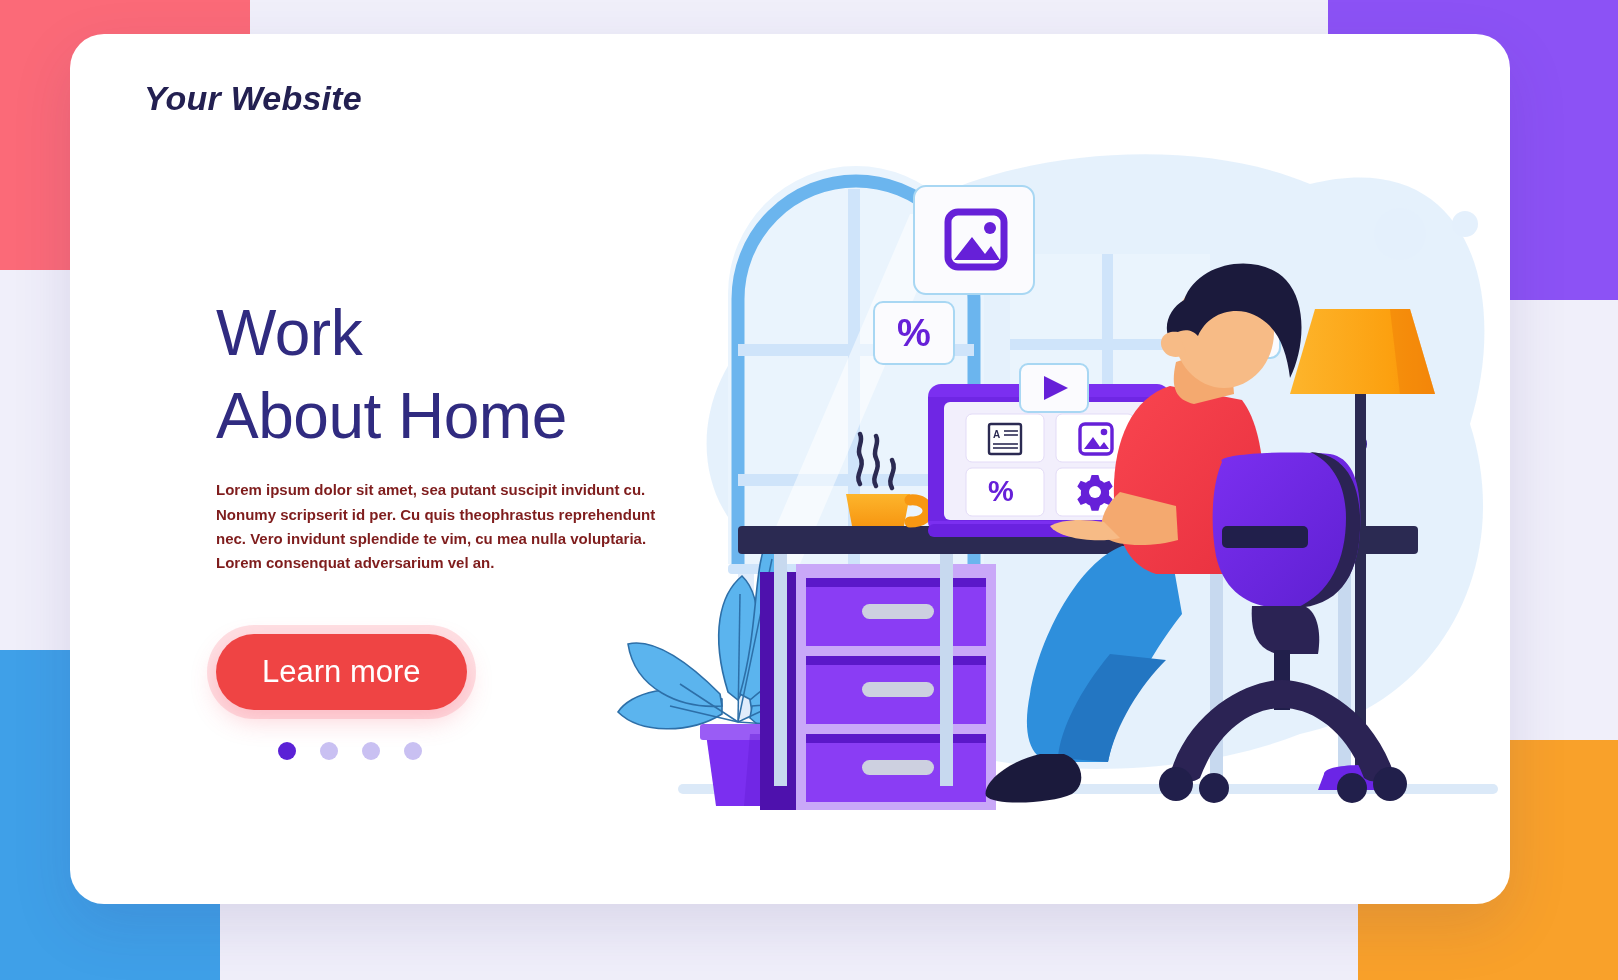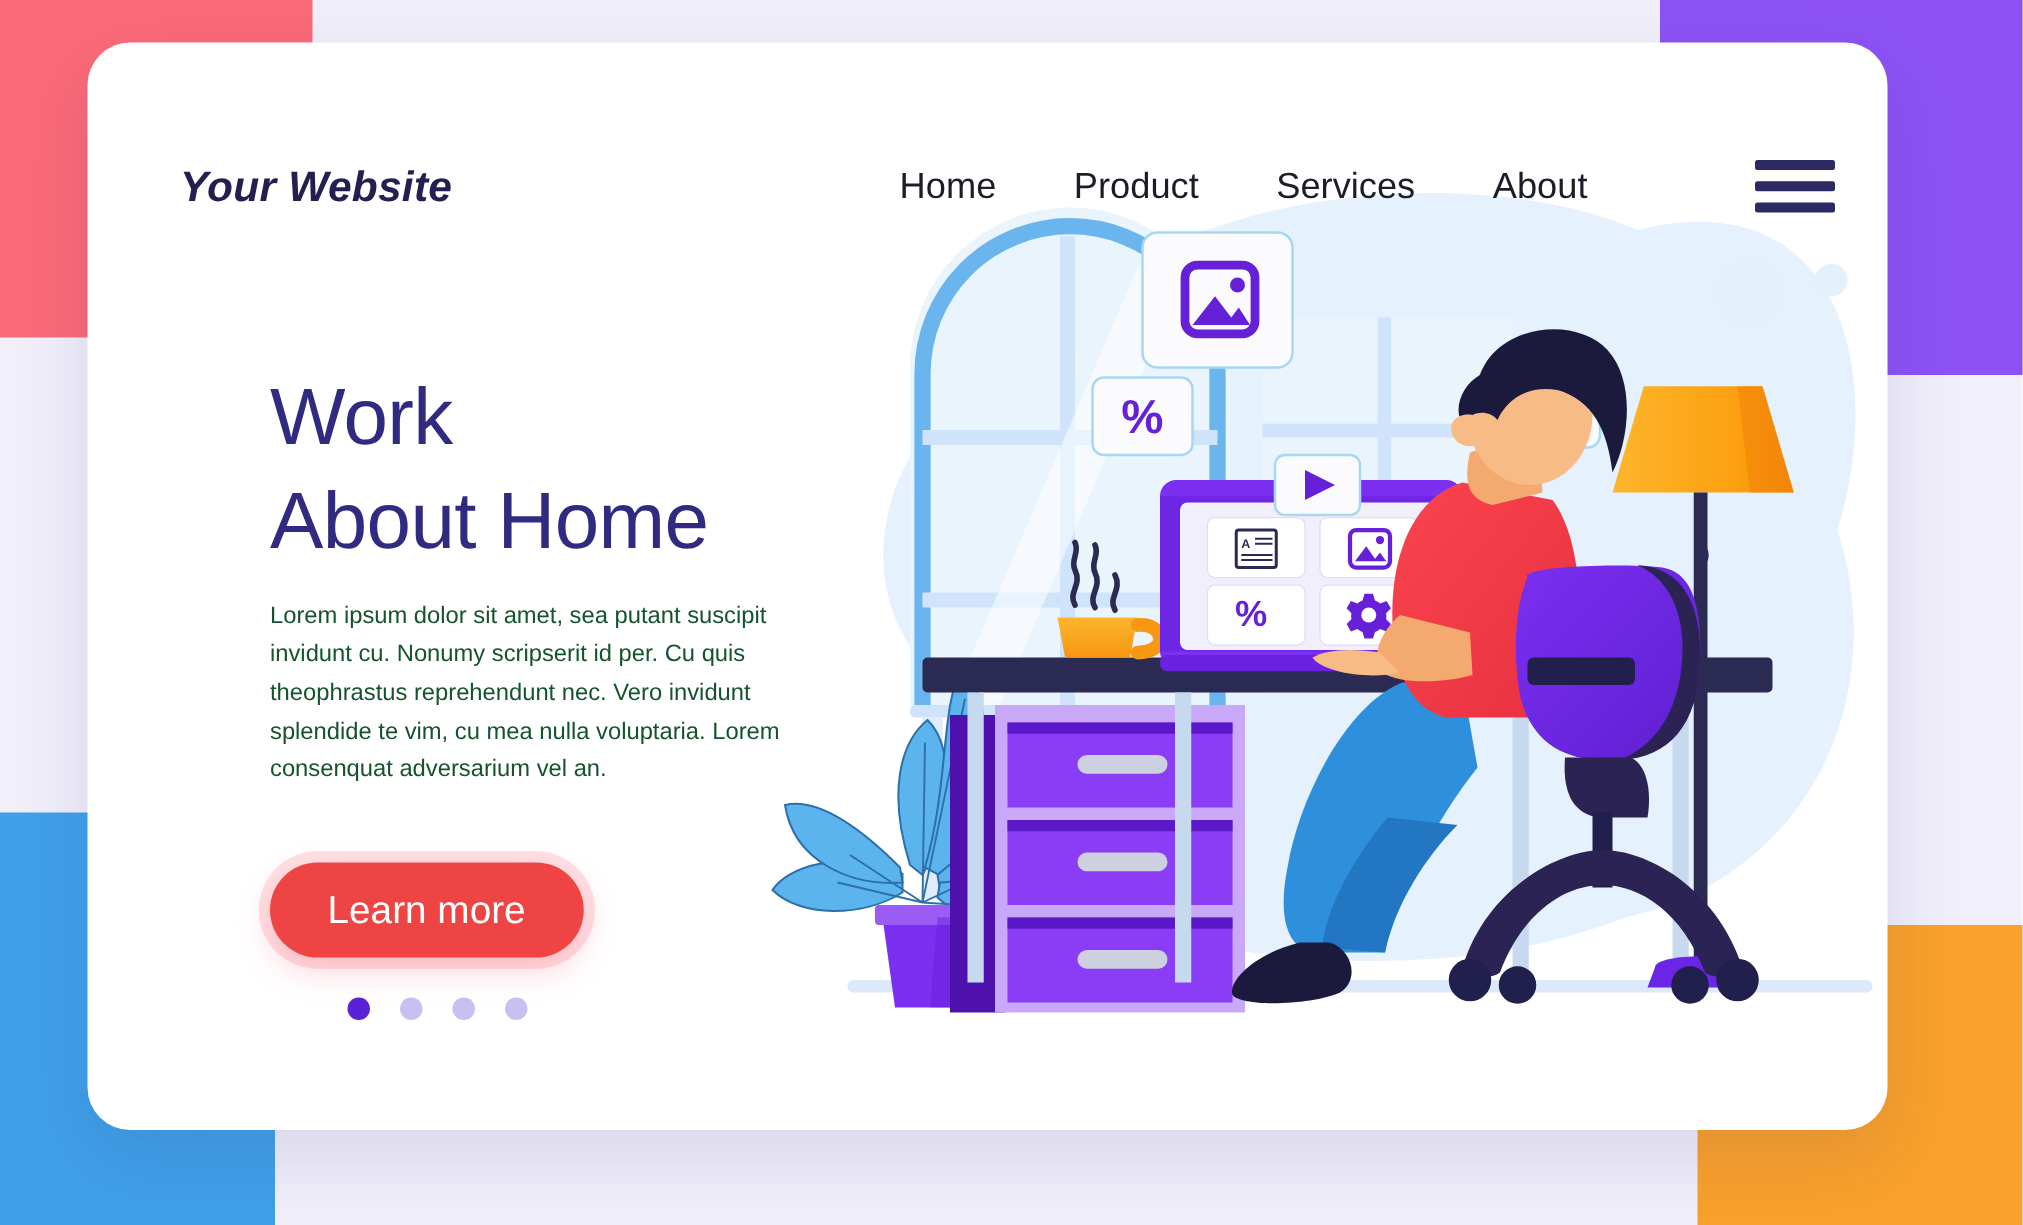--- a/index.html
+++ b/index.html
@@ -33,44 +33,44 @@
   #card {
     position:absolute; left:70px; top:34px;
     width:1440px; height:870px;
     background:#fff; border-radius:34px;
     box-shadow:0 22px 60px rgba(60,50,120,.13);
     overflow:hidden;
   }
 
   
   #header {
-    position:absolute; left:0; top:16px; width:100%; height:120px;
-    display:flex; align-items:flex-end; padding:0 42px 0 74px;
+    position:absolute; left:0; top:4px; width:100%; height:120px;
+    display:flex; align-items:center; padding:0 60px 0 74px;
     z-index:40;
   }
   #logo {
     font-size:34px; font-weight:bold; font-style:italic;
     color:#232051; letter-spacing:.2px; white-space:nowrap;
   }
   #nav { margin-left:auto; display:flex; align-items:center; gap:62px; }
   .nav-link {
     font-size:29px; color:#1d1d29; text-decoration:none;
     cursor:pointer; white-space:nowrap;
   }
   #hamburger { margin-left:72px; width:64px; cursor:pointer;
     display:flex; flex-direction:column; gap:9px; }
   #hamburger span { display:block; height:8px; background:#2b2a63; border-radius:2px; }
 
   
   #hero { position:absolute; left:146px; top:258px; width:560px; z-index:30; }
   #hero h1 { font-size:64px; line-height:1.3; color:#302b80;
     font-weight:normal; letter-spacing:-.5px; }
   #hero h1 .l2 { display:block; }
-  #hero p { margin-top:20px; font-size:19px; line-height:1.62;
-    color:#14532d; width:452px; }
+  #hero p { margin-top:20px; font-size:15px; line-height:1.62;
+    color:#7f1d1d; width:452px;font-weight:bold; }
 
   #learn-more {
     margin-top:58px; display:inline-block; border:none; cursor:pointer;
     background:#ef4444; color:#fff; font-size:31px;
     padding:20px 46px; border-radius:40px;
     font-family:inherit;
     box-shadow:0 0 0 9px rgba(248,72,94,.17), 0 10px 26px rgba(248,72,94,.25);
   }
   #dots { margin-top:32px; margin-left:62px; display:flex; gap:24px; }
   .dot { width:18px; height:18px; border-radius:50%; background:#c9c0f2; cursor:pointer; }
@@ -85,31 +85,20 @@
 
 <div class="deco" id="deco-tl"></div>
 <div class="deco" id="deco-tr"></div>
 <div class="deco" id="deco-bl"></div>
 <div class="deco" id="deco-br"></div>
 
 <div id="card">
 
   <div id="header">
     <div id="logo">Your Website</div>
-    <nav id="nav">
-      <a class="nav-link">Home</a>
-      <a class="nav-link">Product</a>
-      <a class="nav-link">Services</a>
-      <a class="nav-link">About</a>
-      <div id="hamburger">
-        <span></span>
-          <span></span>
-          <span></span>
-      </div>
-    </nav>
   </div>
 
   <div id="hero">
     <h1>
       <span>Work</span>
       <span class="l2">About Home</span>
     </h1>
     <p>Lorem ipsum dolor sit amet, sea putant suscipit invidunt cu. Nonumy scripserit id per. Cu quis theophrastus reprehendunt nec. Vero invidunt splendide te vim, cu mea nulla voluptaria. Lorem consenquat adversarium vel an.</p>
     <button id="learn-more">Learn more</button>
     <div id="dots">

